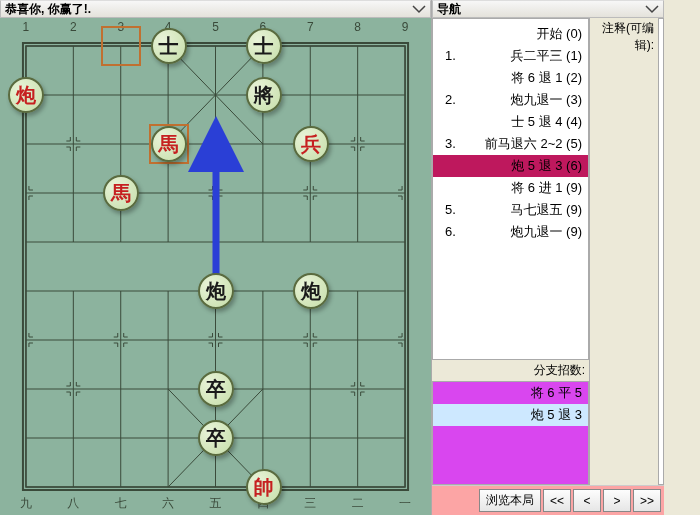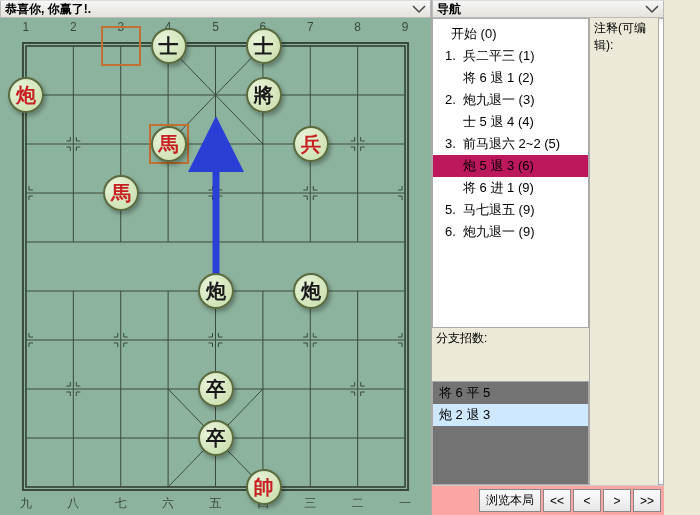--- a/index.html
+++ b/index.html
@@ -16,28 +16,28 @@
 .piece.red { color: #c62020; }
 .piece.black { color: #1a1a1a; }
 .arrow { position: absolute; pointer-events: none; }
 .highlight-sq { position: absolute; border: 2px solid #c07030; width: 40px; height: 40px; transform: translate(-50%,-50%); }
 .nav-list { background: #fff; flex: 1; overflow: auto; border: 1px solid #aaa; padding: 4px 0; }
 .nav-item { padding: 2px 6px 2px 30px; cursor: pointer; font-size: 13px; line-height: 18px; white-space: nowrap; position: relative; }
 .nav-item.root { padding-left: 18px; }
 .nav-item.numbered::before { content: attr(data-num) "."; position: absolute; left: 12px; }
 .nav-item.selected { background: #be185d; }
 .section-label { padding: 2px 4px; font-size: 12px; }
-.branch-box { background: #737373; border: 1px solid #aaa; height: 104px; overflow: auto; margin-top: 32px; }
+.branch-box { background: #d946ef; border: 1px solid #aaa; height: 104px; overflow: auto; }
 .branch-item { padding: 2px 6px; cursor: pointer; font-size: 13px; }
 .branch-item.selected { background: #cde8ff; }
 .comment-box { background: #fff; border: 1px solid #aaa; flex: 1; padding: 2px; }
 .button-row { display: flex; justify-content: flex-end; gap: 2px; padding: 3px; background: #fca5a5; border-top: 1px solid #ccc; }
 .btn { background: linear-gradient(#fdfdfd,#e6e6e6); border: 1px solid #888; padding: 2px 6px; font-size: 12px; cursor: pointer; min-width: 28px; text-align: center; }
 .btn.browse { min-width: 56px; }
-.col-split { display: flex; flex: 1; min-height: 0; }
+.col-split { display: flex; flex: 1; min-height: 0; text-align: right; }
 .nav-col { display: flex; flex-direction: column; width: 158px; border-right: 1px solid #aaa; }
 .comment-col { display: flex; flex: 1; }
 </style>
 </head>
 <body>
 
 <div class="container">
   <div class="left-panel">
     <div class="title-bar">
       <span>恭喜你, 你赢了!.</span>
@@ -170,21 +170,21 @@
             <div class="nav-item">士 5 退 4  (4)</div>
             <div class="nav-item numbered" data-num="3">前马退六 2~2  (5)</div>
             <div class="nav-item selected">炮 5 退 3  (6)</div>
             <div class="nav-item">将 6 进 1  (9)</div>
             <div class="nav-item numbered" data-num="5">马七退五 (9)</div>
             <div class="nav-item numbered" data-num="6">炮九退一 (9)</div>
           </div>
         <div class="section-label">分支招数:</div>
         <div class="branch-box" id="branchBox">
             <div class="branch-item">将 6 平 5</div>
-            <div class="branch-item selected">炮 2 退 3</div>
+            <div class="branch-item selected">炮 5 退 3</div>
           </div>
       </div>
       <div class="comment-col">
         <div class="section-label">注释(可编辑):</div>
         <div class="comment-box" contenteditable="true" style=""></div>
       </div>
     </div>
     <div class="button-row">
       <button class="btn browse">浏览本局</button>
       <button class="btn">&lt;&lt;</button>

